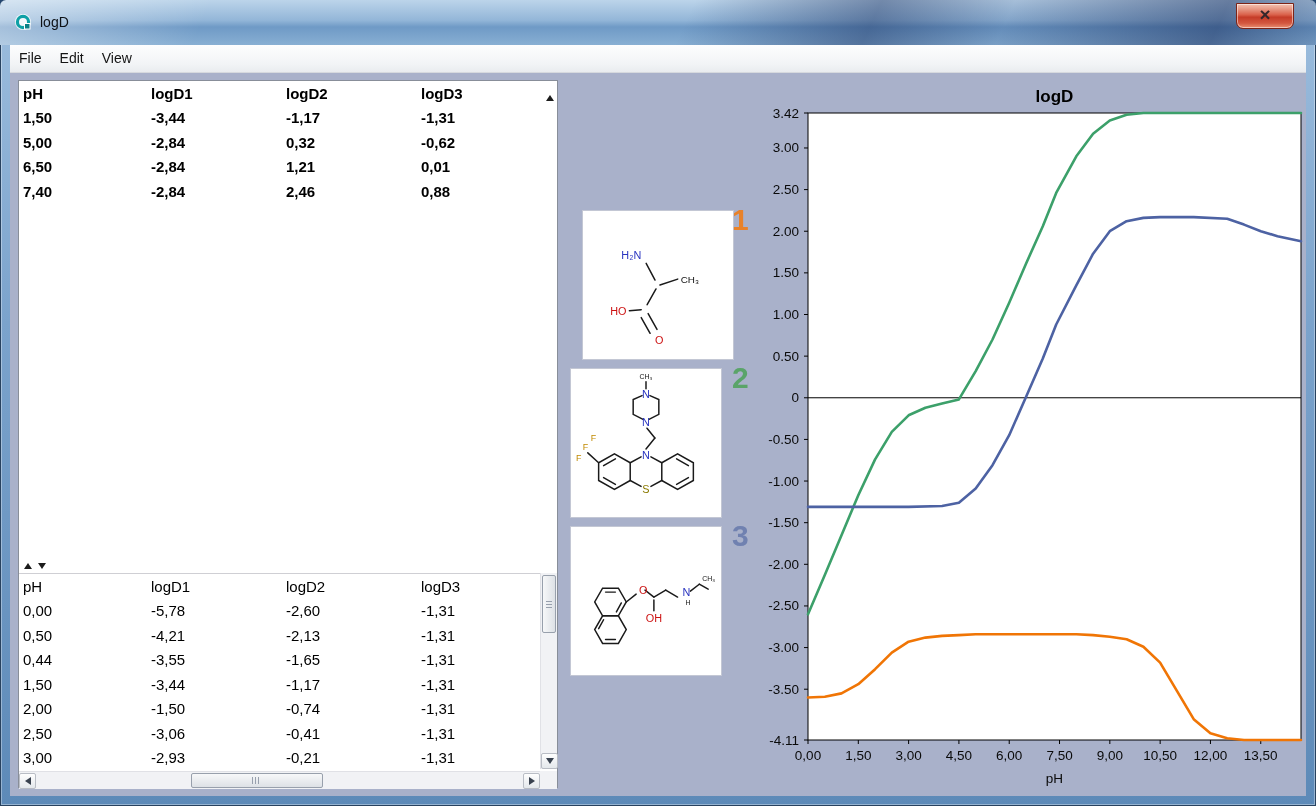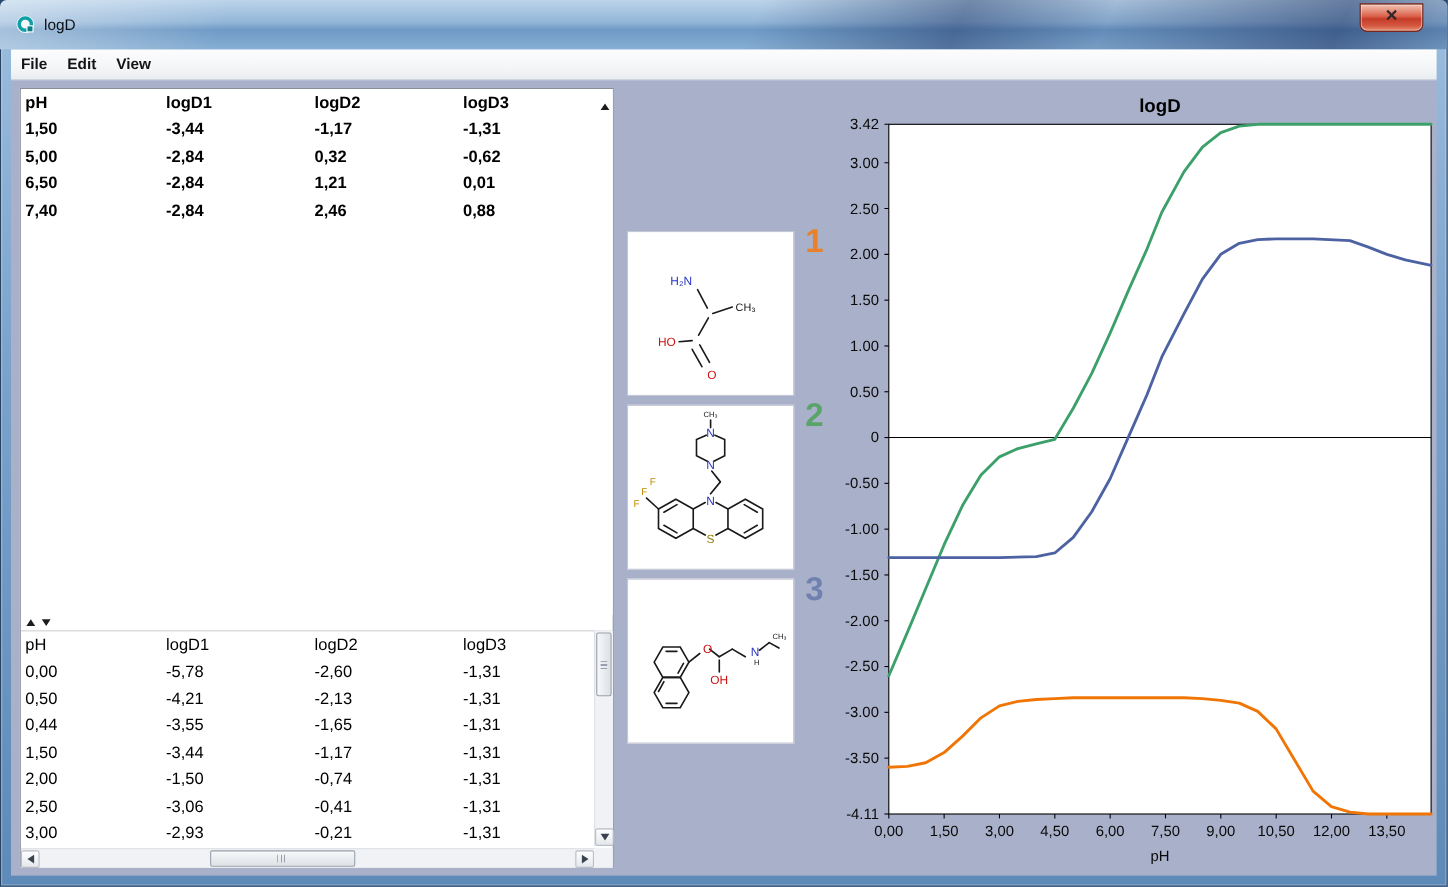--- a/index.html
+++ b/index.html
@@ -15,21 +15,21 @@
   .app-icon{position:absolute;left:14px;top:13px;width:18px;height:18px;z-index:3;}
   .win-title{position:absolute;left:40px;top:14px;z-index:3;font-size:14px;color:#0d1116;}
   .close-btn{position:absolute;top:3px;right:22px;width:58px;height:26px;z-index:3;border-radius:0 0 7px 7px;
     background:linear-gradient(180deg,#f4c2b2 0%,#e79a86 20%,#da614a 45%,#c53c28 55%,#d3573f 80%,#e98f72 100%);
     border:1px solid #7c2417;box-shadow:inset 0 0 0 1px rgba(255,255,255,.5);
     display:flex;align-items:center;justify-content:center;cursor:pointer;}
   .x-glyph{font-size:19px;font-weight:bold;color:#33272b;line-height:1;margin-top:-3px;}
   
   .menubar{position:absolute;left:10px;top:45px;width:1296px;height:28px;z-index:2;
     background:linear-gradient(180deg,#fdfdfe 0%,#f2f4f6 70%,#e9ecef 100%);border-bottom:1px solid #d6d9de;}
-  .menu-item{display:inline-block;padding:5px 9px 0 9px;font-size:14px;color:#141414;height:43px;cursor:default;font-weight:bold;}
+  .menu-item{display:inline-block;padding:5px 9px 0 9px;font-size:14px;color:#141414;height:43px;cursor:default;}
   
   .content{position:absolute;left:10px;top:73px;width:1296px;height:723px;background:#a9b1ca;padding-left:48px;}
   
   .left-panel{position:absolute;left:8px;top:7px;width:540px;height:708px;background:#fff;border:1px solid #888e99;}
   .pane{position:absolute;left:0;overflow:hidden;background:#fff;}
   .top-pane{top:0;width:538px;height:478px;}
   .bottom-pane{top:492px;width:538px;height:196px;border-top:1px solid #cfcfd4;}
   .trow{display:grid;grid-template-columns:128px 135px 135px 135px;height:24.5px;align-items:center;}
   .tcell{padding-left:4px;font-size:15px;white-space:nowrap;color:#000;}
   .top-pane .tcell{font-weight:bold;}
@@ -214,21 +214,21 @@
           </div>
         <div class="sb-btn h-right">
             <span class="arr arr-right"></span>
           </div>
       </div>
       <div class="corner"></div>
     </div>
 
     <div class="right-panel">
 
-      <div class="struct-box" id="sbox1" style="top:137px;">
+      <div class="struct-box" id="sbox1" style="top:137px;margin-left:12px;">
         <svg viewBox="0 0 152 150" width="150" height="148">
           <g class="bond">
             <line x1="73" y1="70" x2="64" y2="53"></line>
             <line x1="78" y1="75" x2="96" y2="69"></line>
             <line x1="74" y1="79" x2="65" y2="95"></line>
             <line x1="59" y1="100" x2="47" y2="101"></line>
             <line x1="66" y1="104" x2="75" y2="120"></line>
             <line x1="59" y1="108" x2="68" y2="124"></line>
           </g>
           <text x="59" y="49" class="atomN" text-anchor="end">H₂N</text>

